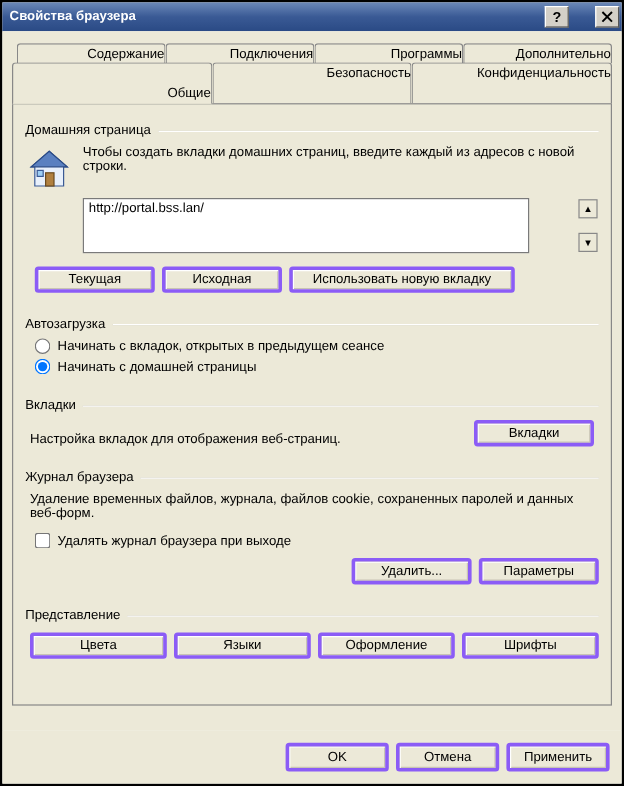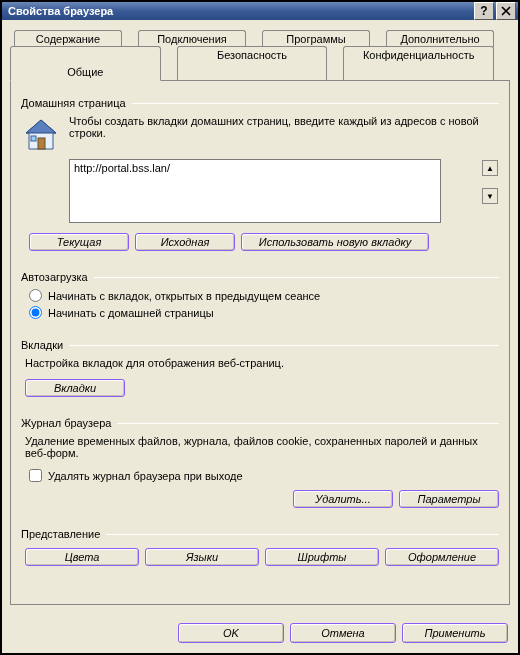--- a/index.html
+++ b/index.html
@@ -20,20 +20,21 @@
     flex-direction: column;
   }
   .titlebar {
     height: 24px;
     background: linear-gradient(to bottom, #6b88b8 0%, #3a5a95 50%, #2a4a85 100%);
     color: #fff;
     display: flex;
     align-items: center;
     padding: 0 2px 0 6px;
     font-weight: bold;
+    gap: 20px;
   }
   .titlebar .title { flex: 1; }
   .titlebtn {
     width: 20px;
     height: 18px;
     background: #d4d0c8;
     border: 1px solid #fff;
     border-right-color:#555;
     border-bottom-color:#555;
     margin-left: 2px;
@@ -56,27 +57,27 @@
   }
   .tabrow {
     display:flex;
   }
   .tabrow.back { margin-left:4px; }
   .tab {
     border:1px solid #888;
     border-bottom:none;
     background:#ece9d8;
     padding:2px 0 2px 0;
-    margin-right:16px;
+    margin-right:0px;
     border-top-left-radius:3px;
     border-top-right-radius:3px;
     font-size:11px;
     cursor:pointer;
     flex:1;
-    text-align:center;
+    text-align:right;
   }
   .tabrow.front { margin-top:-1px; }
   .tab.active {
     background:#ece9d8;
     position:relative;
     z-index:2;
     padding-top:19px;
     margin-bottom:-1px;
     border-bottom:1px solid #ece9d8;
   }
@@ -121,72 +122,70 @@
   }
   .home-text {
     flex:1;
   }
   .textarea-wrap {
     margin-top:6px;
     margin-left:48px;
   }
   textarea.url {
     width: 372px;
-    height: 64px;
+    height: 46px;
     resize:none;
     font-family:Tahoma, Arial;
     font-size:11px;
     padding:2px 4px;
     border:1px solid #7a7a7a;
     background:#fff;
   }
   .btnrow {
     display:flex;
     gap:6px;
     margin-top:8px;
     margin-left:8px;
   }
   .btn {
     background:#ece9d8;
-    border:1px solid #8b5cf6;
+    border:3px solid #8b5cf6;
     border-radius:3px;
     box-shadow: inset 1px 1px 0 #fff, inset -1px -1px 0 #c8c4b4;
     padding:2px 0;
     font-size:11px;
     cursor:pointer;
     text-align:center;
-    font-style:italic;
   }
   .btn.w100 { width:100px; }
   .btn.wlong { width:188px; }
   .radio-row, .check-row {
     display:flex;
     align-items:center;
     gap:6px;
     margin:4px 0 4px 8px;
   }
   input[type=radio], input[type=checkbox]{
     margin:0;
     width:13px;height:13px;
   }
   .tabs-group-row {
     display:flex;
-    align-items:flex-start;
+    align-items:flex-end;
     gap:10px;
-    flex-direction:column;
   }
   .tabs-group-row .desc { flex:1; }
   .footer {
     background:#ece9d8;
     padding:10px 10px 10px 10px;
     display:flex;
     justify-content:flex-end;
     gap:6px;
   }
-  .btn.footerbtn { width:106px; padding:3px 0;}
+  .btn.footerbtn { width:86px; padding:3px 0;}
   .scroll-stub {
     position:absolute;
     right:1px;
     width:16px;
     display:flex;
     flex-direction:column;
     justify-content:space-between;
   }
   .scroll-arrow{
     width:16px;height:16px;
@@ -299,22 +298,22 @@
         </div>
 
         <div class="group">
           <div class="group-header">
             <span class="label">Представление</span>
             <span class="line"></span>
           </div>
           <div class="btnrow" style="margin-left:4px;">
             <div class="btn" style="flex:1">Цвета</div>
             <div class="btn" style="flex:1">Языки</div>
+            <div class="btn" style="flex:1">Оформление</div>
             <div class="btn" style="flex:1">Шрифты</div>
-            <div class="btn" style="flex:1">Оформление</div>
           </div>
         </div>
 
       </div>
     </div>
   </div>
 
   <div class="footer">
     <div class="btn footerbtn">OK</div>
     <div class="btn footerbtn">Отмена</div>

